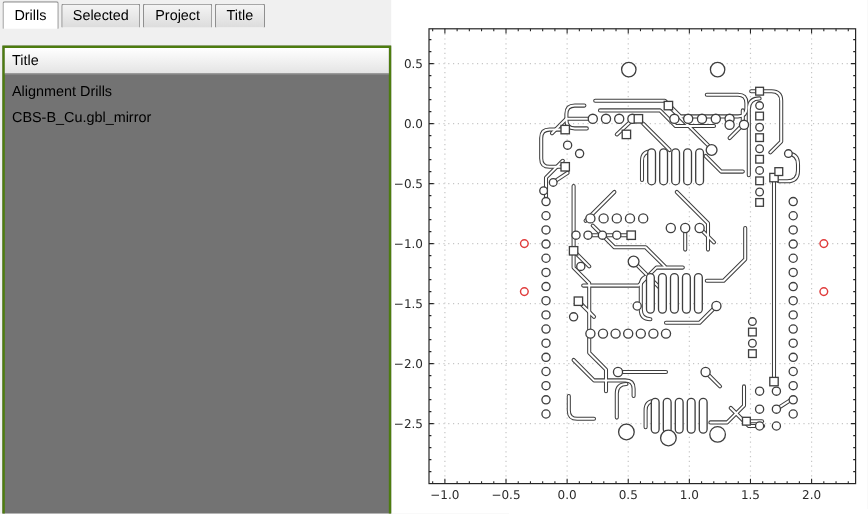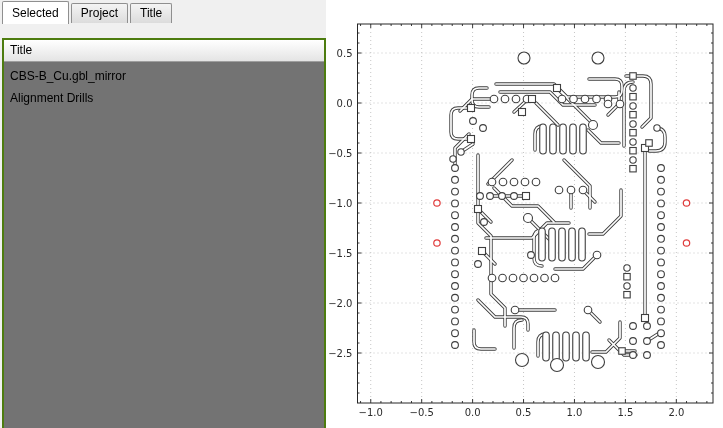--- a/index.html
+++ b/index.html
@@ -18,30 +18,31 @@
   .list-body{padding-top:3px;}
   .list-item{height:22px;line-height:22px;padding-left:6px;font-size:12px;color:#000;cursor:default;}
   
   .canvas{position:absolute;left:326px;top:0;width:397px;height:428px;background:#fff;}
   svg text{font-family:"DejaVu Sans",sans-serif;font-size:10px;fill:#2b2b2b;}
 </style>
 </head>
 <body>
 
 <div class="tabbar">
-  <div class="tab active">Selected</div>
+  <div class="tab active">Drills</div>
+  <div class="tab">Selected</div>
   <div class="tab">Project</div>
   <div class="tab">Title</div>
 </div>
 
 <div class="panel-frame">
   <div class="list-header">Title</div>
   <div class="list-body">
+    <div class="list-item">Alignment Drills</div>
     <div class="list-item">CBS-B_Cu.gbl_mirror</div>
-    <div class="list-item">Alignment Drills</div>
   </div>
 </div>
 
 <div class="canvas">
   <svg id="plot-svg" width="397" height="428" viewBox="0 0 397 428" xmlns="http://www.w3.org/2000/svg">
     <rect id="plot-bg" x="31.5" y="24" width="355.5" height="379" fill="#ffffff"></rect>
     <g id="grid">
         <line x1="44.74212034383953" x2="44.74212034383953" y1="24" y2="403" stroke="#c6c6c6" stroke-width="1" stroke-dasharray="1 3"></line>
         <line x1="95.67335243553008" x2="95.67335243553008" y1="24" y2="403" stroke="#c6c6c6" stroke-width="1" stroke-dasharray="1 3"></line>
         <line x1="146.60458452722062" x2="146.60458452722062" y1="24" y2="403" stroke="#c6c6c6" stroke-width="1" stroke-dasharray="1 3"></line>

